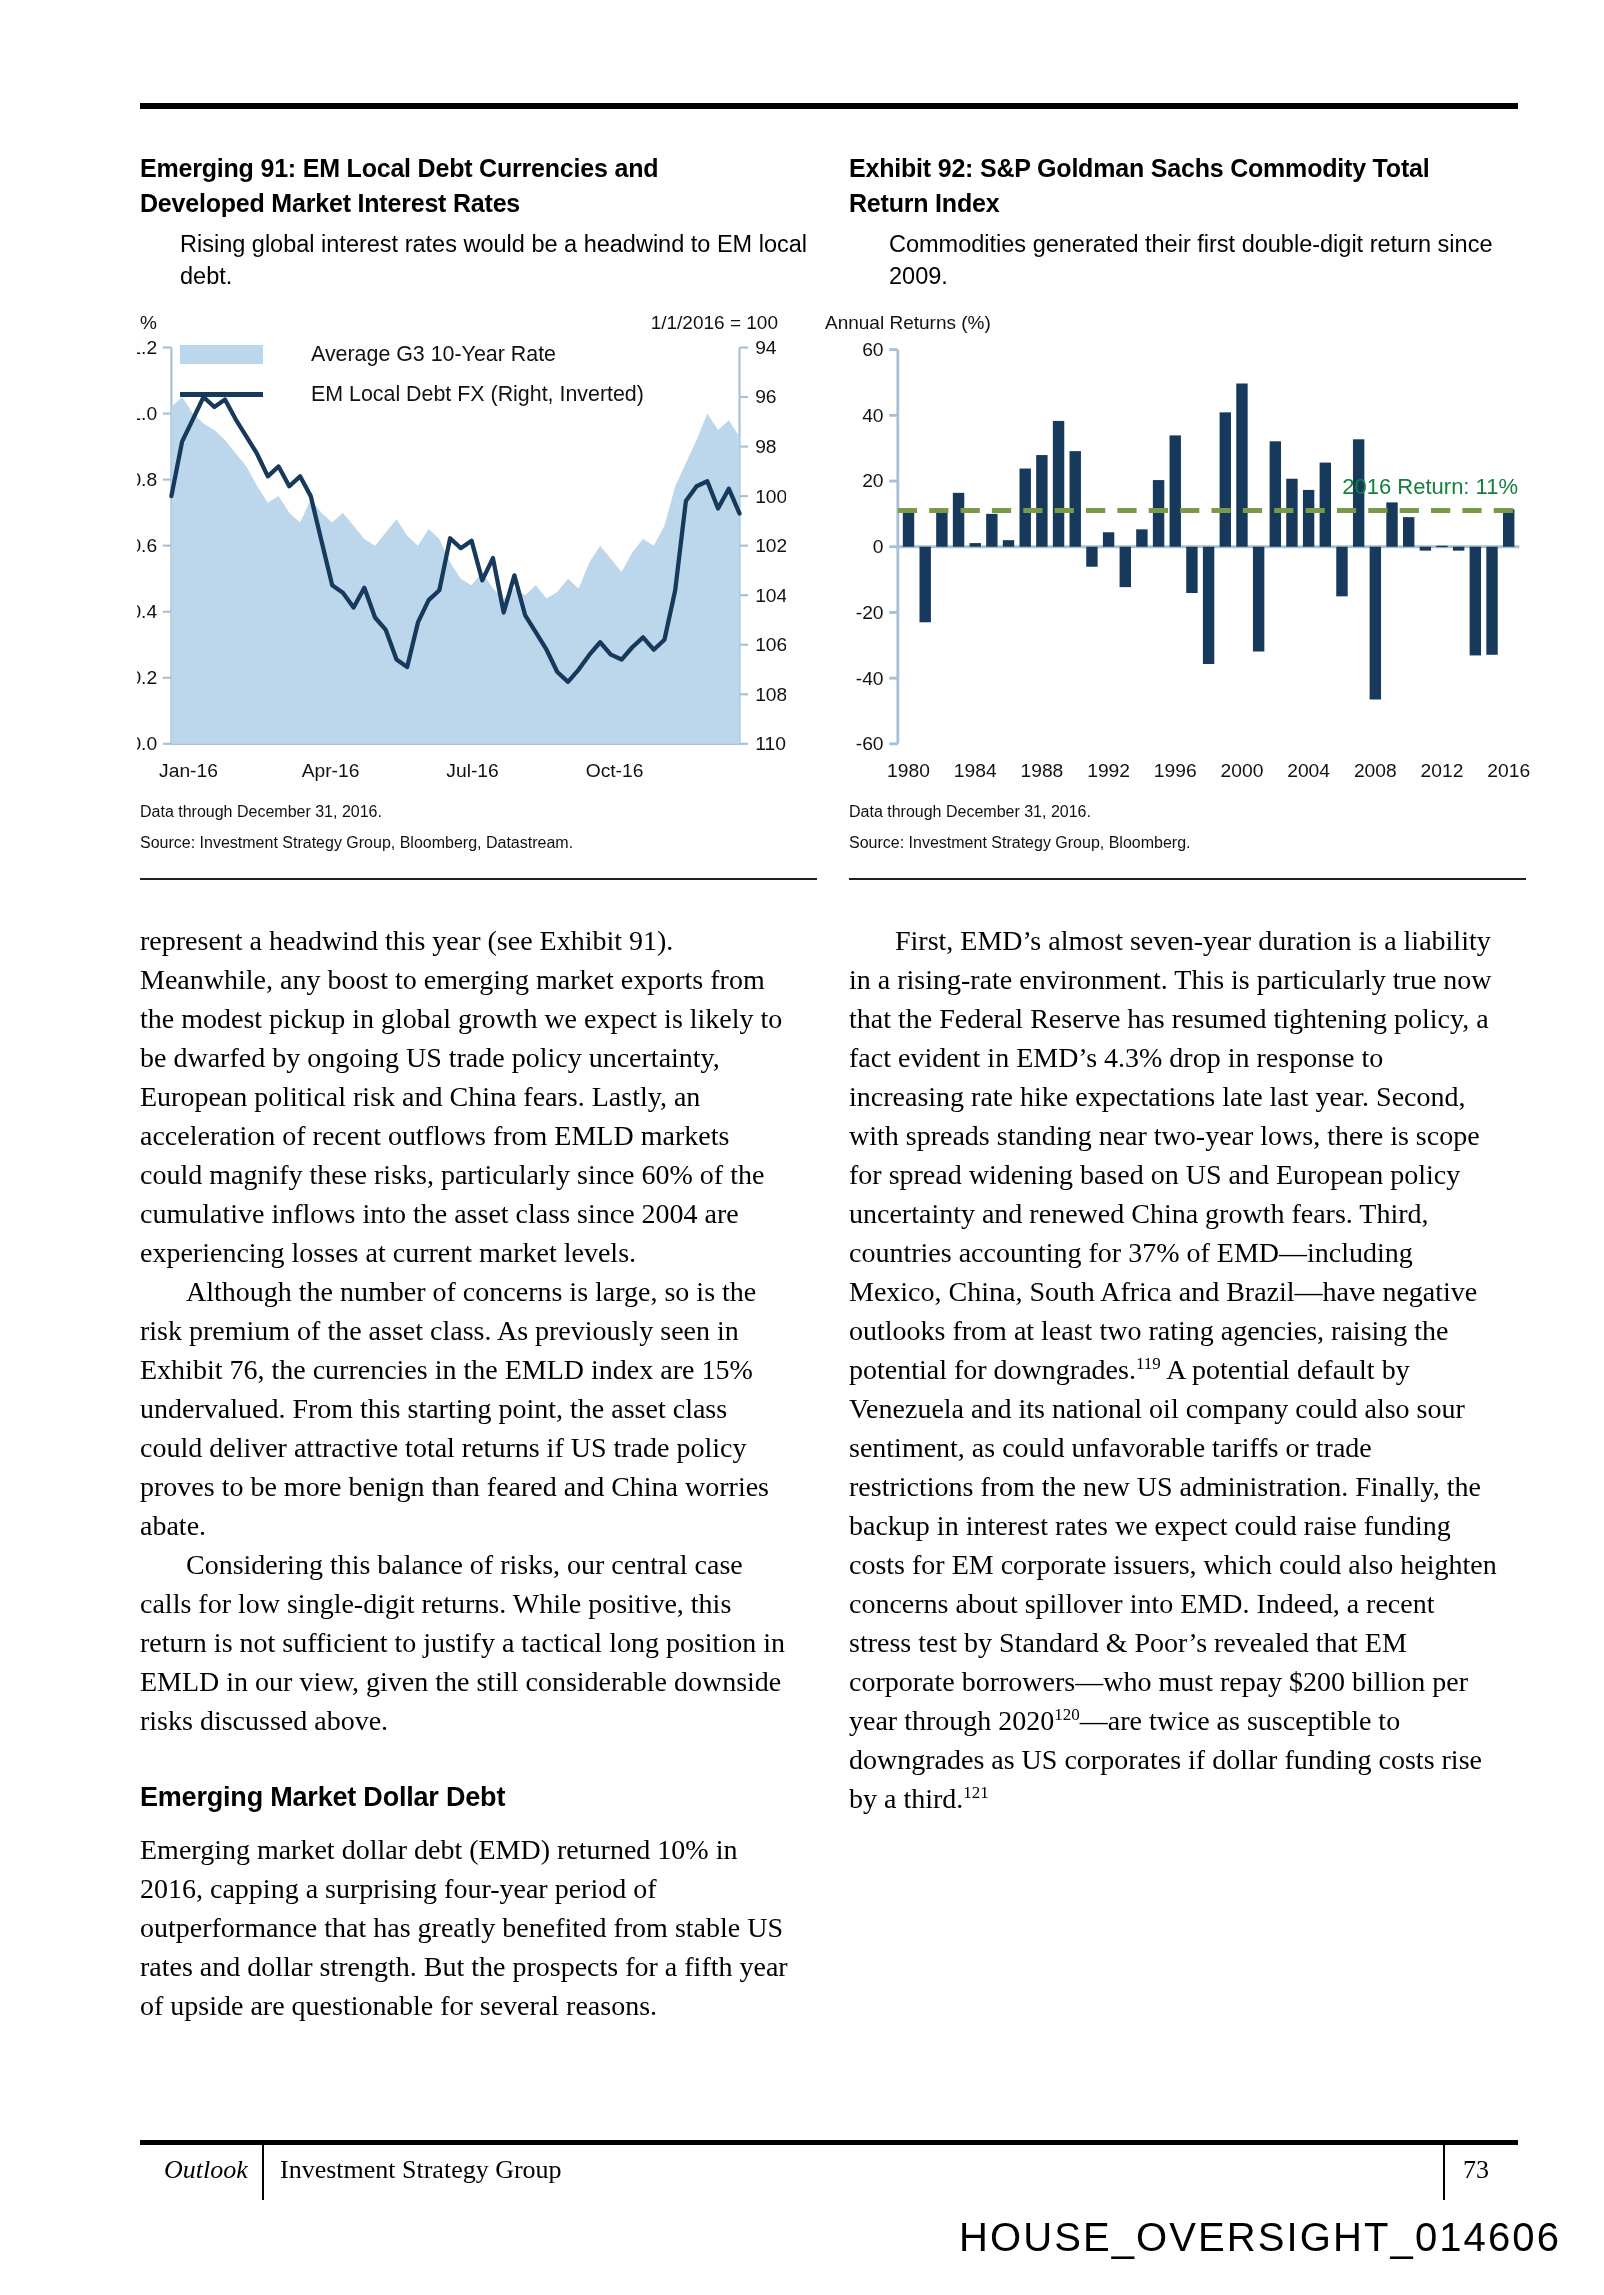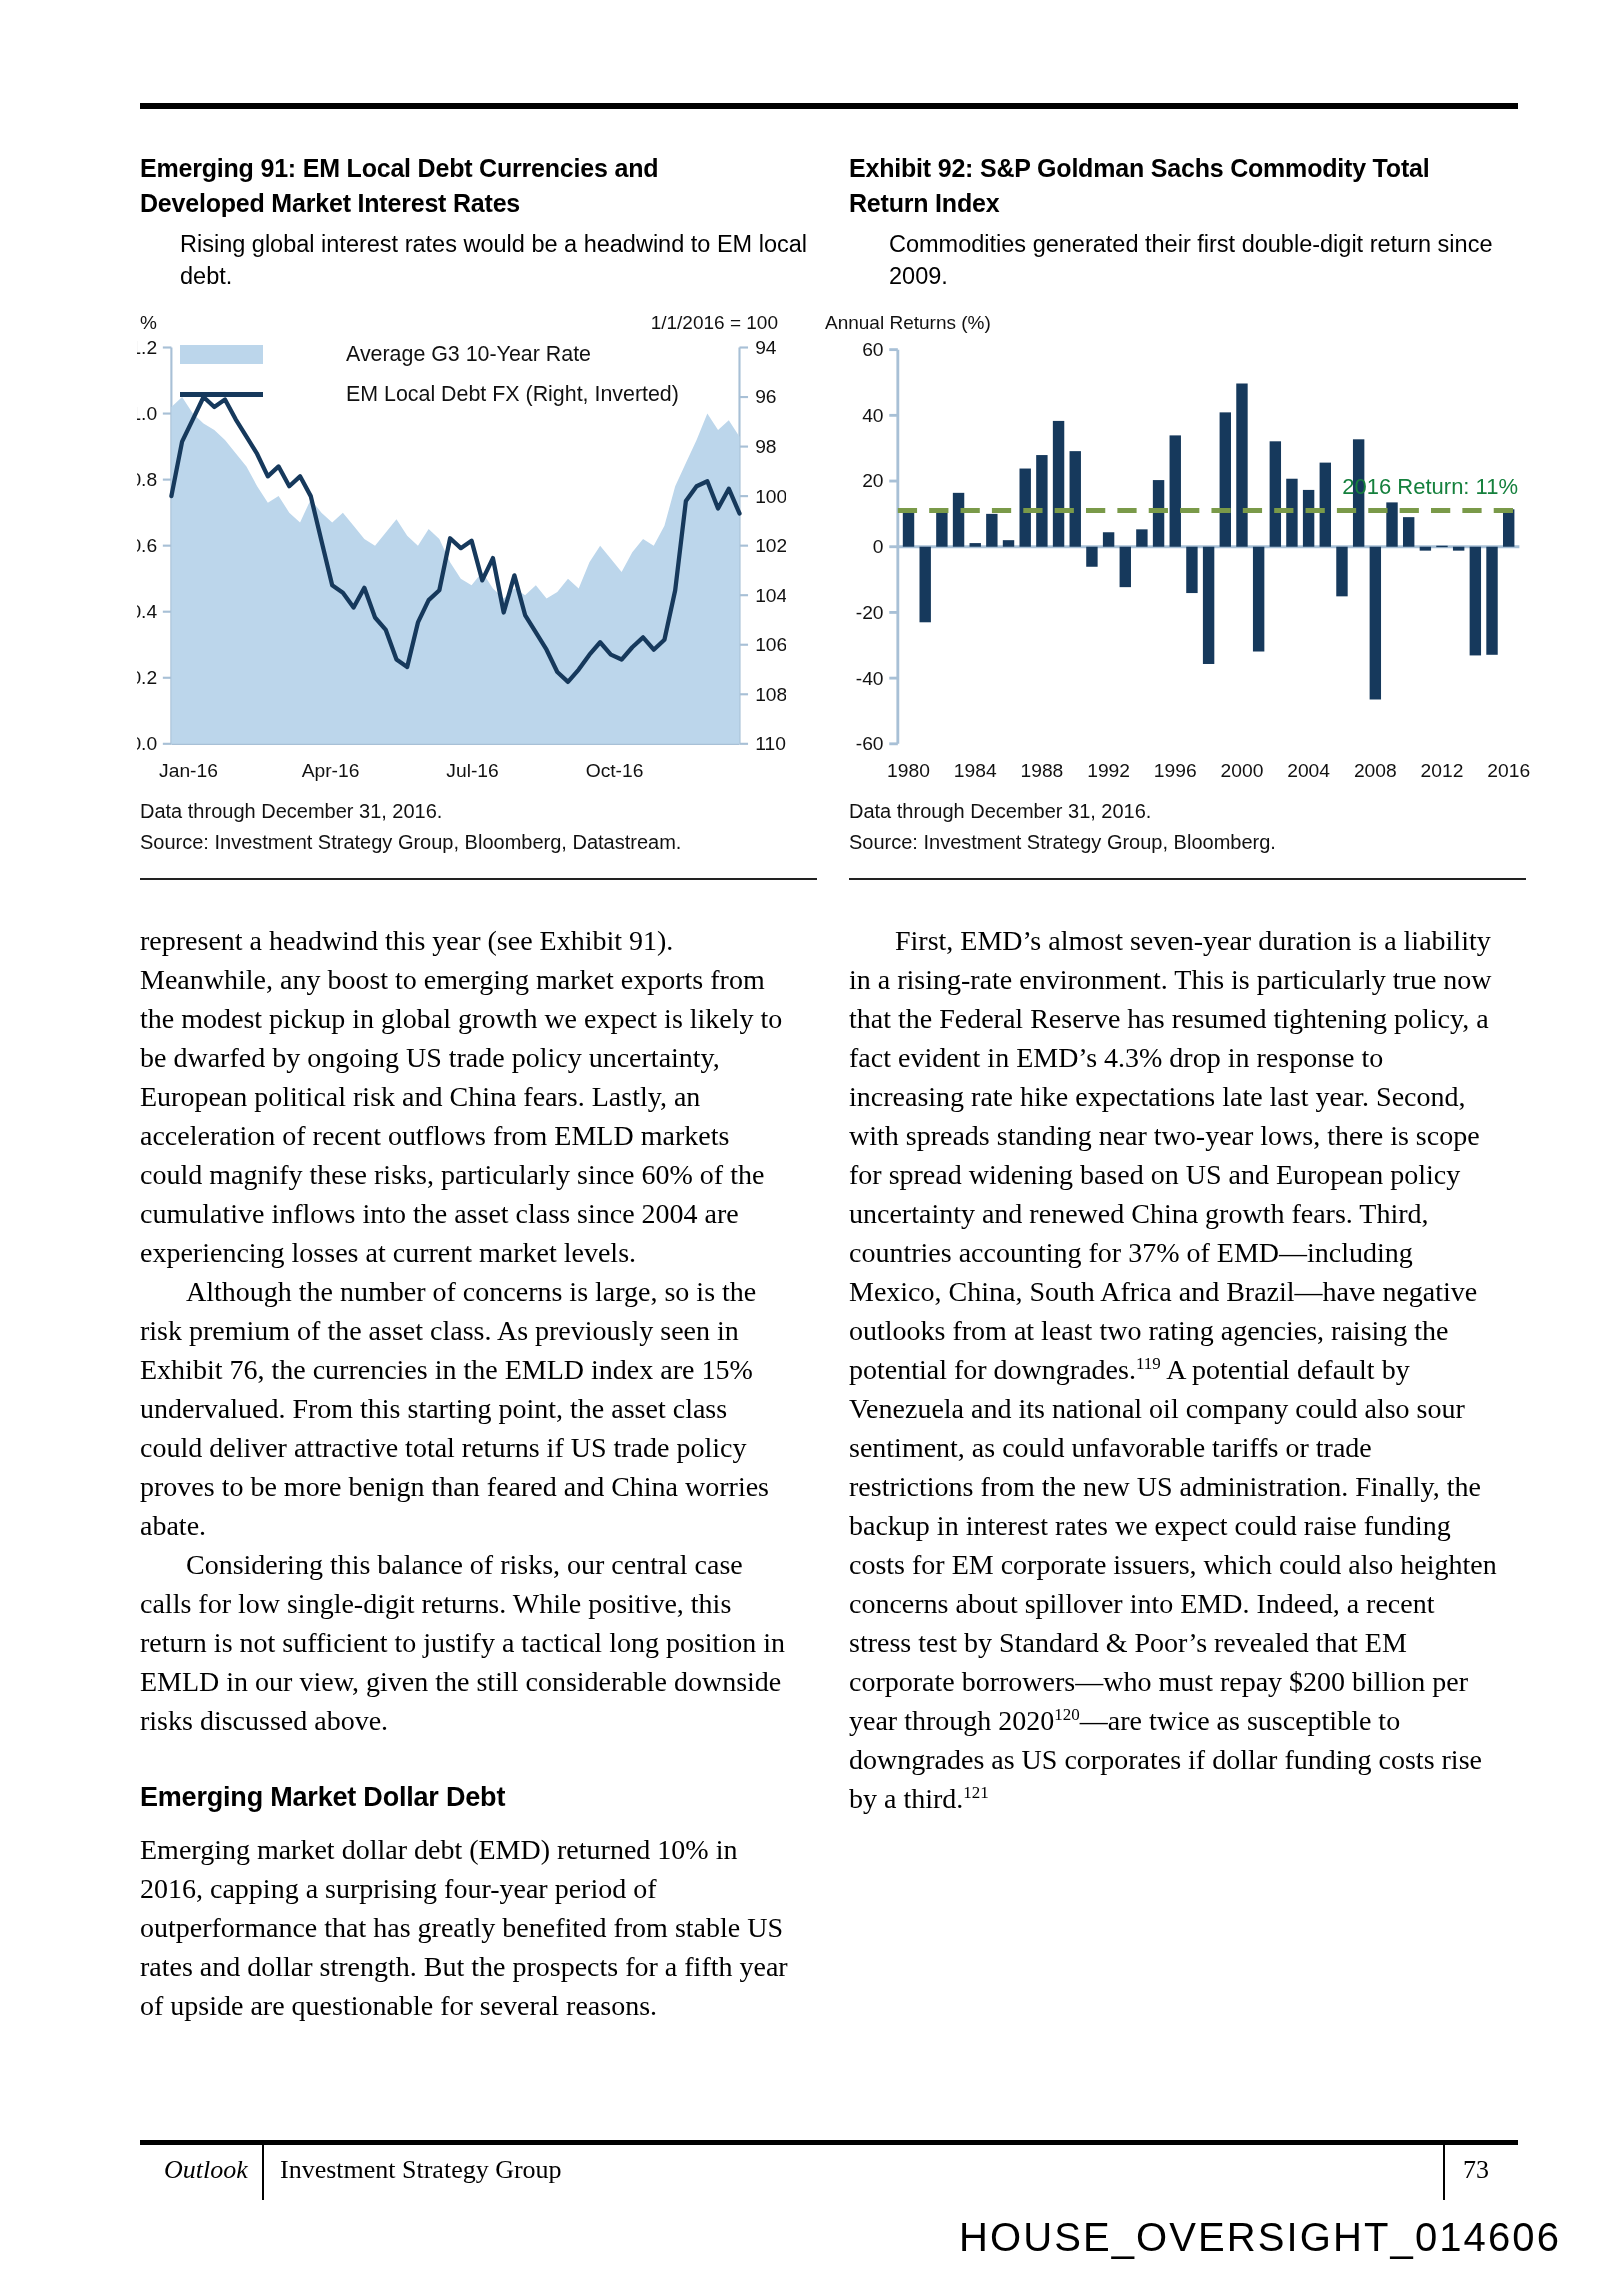--- a/index.html
+++ b/index.html
@@ -3,25 +3,25 @@
 <meta charset="utf-8">
 <style>
   html,body{margin:0;padding:0;background:#ffffff;}
   .page{position:relative;width:1604px;height:2295px;background:#ffffff;overflow:hidden;
         font-family:"Liberation Sans",sans-serif;color:#000;}
   .abs{position:absolute;}
   .rule-thick{background:#000;height:5.7px;}
   .ex-title{font-weight:bold;font-size:25px;line-height:35px;letter-spacing:-0.2px;}
   .ex-sub{font-size:23.5px;line-height:32px;font-weight:normal;color:#000;margin-left:40px;}
   .axis-corner{font-size:19px;color:#111;}
-  .legend-row{display:flex;align-items:center;height:40px;gap:35px;}
+  .legend-row{display:flex;align-items:center;height:40px;}
   .legend-label{font-size:21.4px;color:#111;margin-left:48px;white-space:nowrap;}
   .sw-area{width:83px;height:19px;}
   .sw-line{width:83px;height:5px;}
-  .fn{font-size:20px;line-height:31px;color:#111;}
+  .fn{font-size:16px;line-height:31px;color:#111;}
   .src-rule{height:2.1px;background:#222;}
   .col{font-family:"Liberation Serif",serif;font-size:28px;line-height:39px;color:#000;width:648px;}
   .col p{margin:0;}
   .col p.indent{text-indent:46px;}
   .col h4{font-family:Liberation Sans, sans-serif;font-weight:bold;font-size:27px;
           line-height:36px;margin:39px 0 15px 0;letter-spacing:-0.2px;}
   .col sup{font-size:17px;line-height:0;vertical-align:super;}
   .annotation{font-size:22px;white-space:nowrap;}
   .footer-text{font-family:"Liberation Serif",serif;font-size:26px;color:#000;white-space:nowrap;}
   .vbar{width:2.1px;background:#000;}

